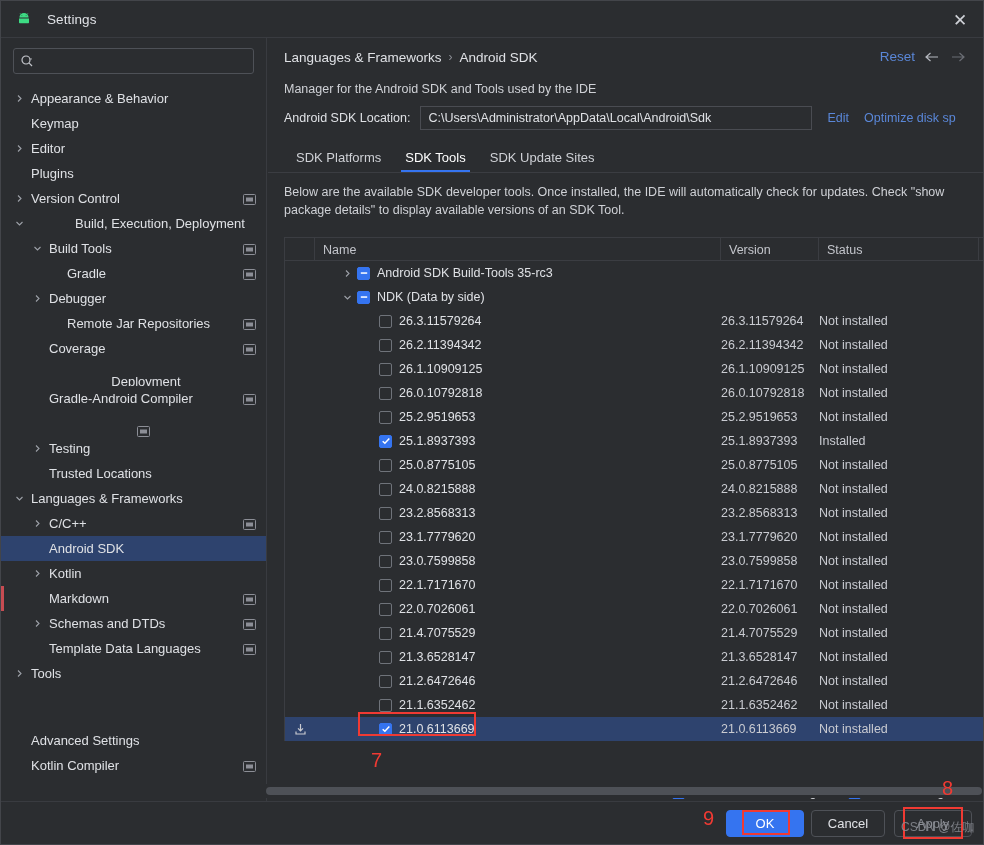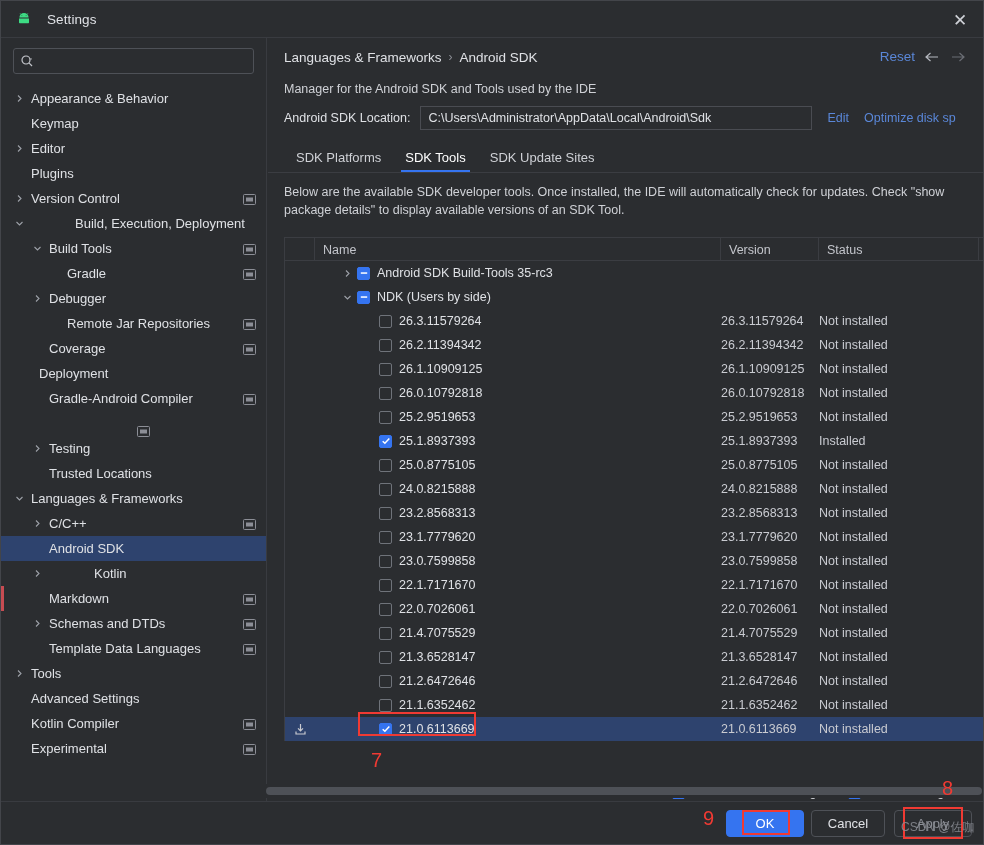--- a/index.html
+++ b/index.html
@@ -324,21 +324,21 @@
             </svg></span>
         </div>
         <div class="tree-row" style="padding-left: 30px;">
           <span class="tw"></span>
           <span class="tree-label" style="margin-left: 5px;">Coverage</span>
           <span class="tree-badge"><svg width="13" height="11" viewBox="0 0 13 11">
               <rect x="0.5" y="0.5" width="12" height="10" rx="1" stroke="#9da0a8" stroke-width="1" fill="none"></rect>
               <rect x="3" y="3.5" width="7" height="4" fill="#9da0a8"></rect>
             </svg></span>
         </div>
-        <div class="tree-row" style="padding-left: 20px;">
+        <div class="tree-row" style="padding-left: 30px; flex-direction: column;">
           <span class="tw"></span>
           <span class="tree-label" style="margin-left: 5px;">Deployment</span>
         </div>
         <div class="tree-row" style="padding-left: 30px;">
           <span class="tw"></span>
           <span class="tree-label" style="margin-left: 5px;">Gradle-Android Compiler</span>
           <span class="tree-badge"><svg width="13" height="11" viewBox="0 0 13 11">
               <rect x="0.5" y="0.5" width="12" height="10" rx="1" stroke="#9da0a8" stroke-width="1" fill="none"></rect>
               <rect x="3" y="3.5" width="7" height="4" fill="#9da0a8"></rect>
             </svg></span>
@@ -380,21 +380,21 @@
           <span class="tree-label" style="margin-left: 5px;">C/C++</span>
           <span class="tree-badge"><svg width="13" height="11" viewBox="0 0 13 11">
               <rect x="0.5" y="0.5" width="12" height="10" rx="1" stroke="#9da0a8" stroke-width="1" fill="none"></rect>
               <rect x="3" y="3.5" width="7" height="4" fill="#9da0a8"></rect>
             </svg></span>
         </div>
         <div class="tree-row sel" style="padding-left: 30px;">
           <span class="tw"></span>
           <span class="tree-label" style="margin-left: 5px;">Android SDK</span>
         </div>
-        <div class="tree-row" style="padding-left: 30px; gap: 45px;">
+        <div class="tree-row" style="padding-left: 30px;">
           <span class="tw">
             <svg width="9" height="9" viewBox="0 0 9 9">
               <path d="M3 1.5 L6 4.5 L3 7.5" stroke="currentColor" stroke-width="1.1" fill="none"></path>
             </svg>
           </span>
           <span class="tree-label" style="margin-left: 5px;">Kotlin</span>
         </div>
         <div class="tree-row" style="padding-left: 30px;">
           <span class="tw"></span>
           <span class="tree-label" style="margin-left: 5px;">Markdown</span>
@@ -425,21 +425,21 @@
             </svg></span>
         </div>
         <div class="tree-row" style="padding-left: 12px;">
           <span class="tw">
             <svg width="9" height="9" viewBox="0 0 9 9">
               <path d="M3 1.5 L6 4.5 L3 7.5" stroke="currentColor" stroke-width="1.1" fill="none"></path>
             </svg>
           </span>
           <span class="tree-label" style="margin-left: 5px;">Tools</span>
         </div>
-        <div class="tree-row" style="padding-left: 12px;">
+        <div class="tree-row" style="padding-left: 12px; margin-top: 42px;">
           <span class="tw"></span>
           <span class="tree-label" style="margin-left: 5px;">Advanced Settings</span>
         </div>
         <div class="tree-row" style="padding-left: 12px;">
           <span class="tw"></span>
           <span class="tree-label" style="margin-left: 5px;">Kotlin Compiler</span>
           <span class="tree-badge"><svg width="13" height="11" viewBox="0 0 13 11">
               <rect x="0.5" y="0.5" width="12" height="10" rx="1" stroke="#9da0a8" stroke-width="1" fill="none"></rect>
               <rect x="3" y="3.5" width="7" height="4" fill="#9da0a8"></rect>
             </svg></span>
@@ -527,21 +527,21 @@
               <span class="exp">
                 <svg width="9" height="9" viewBox="0 0 9 9">
                   <path d="M1.5 3 L4.5 6 L7.5 3" stroke="currentColor" stroke-width="1.1" fill="none"></path>
                 </svg>
               </span>
               <span class="cb partial">
                 <svg width="10" height="10" viewBox="0 0 10 10">
                   <rect x="1.8" y="4.3" width="6.4" height="1.5" fill="#fff"></rect>
                 </svg>
               </span>
-              <span>NDK (Users by side)</span>
+              <span>NDK (Data by side)</span>
             </div>
             <div class="td td-version"></div>
             <div class="td td-status"></div>
           </div>
           <div class="trow">
             <div class="td td-gutter"></div>
             <div class="td td-name indent-2">
               <span class="exp"></span>
               <span class="cb"></span>
               <span>26.3.11579264</span>

